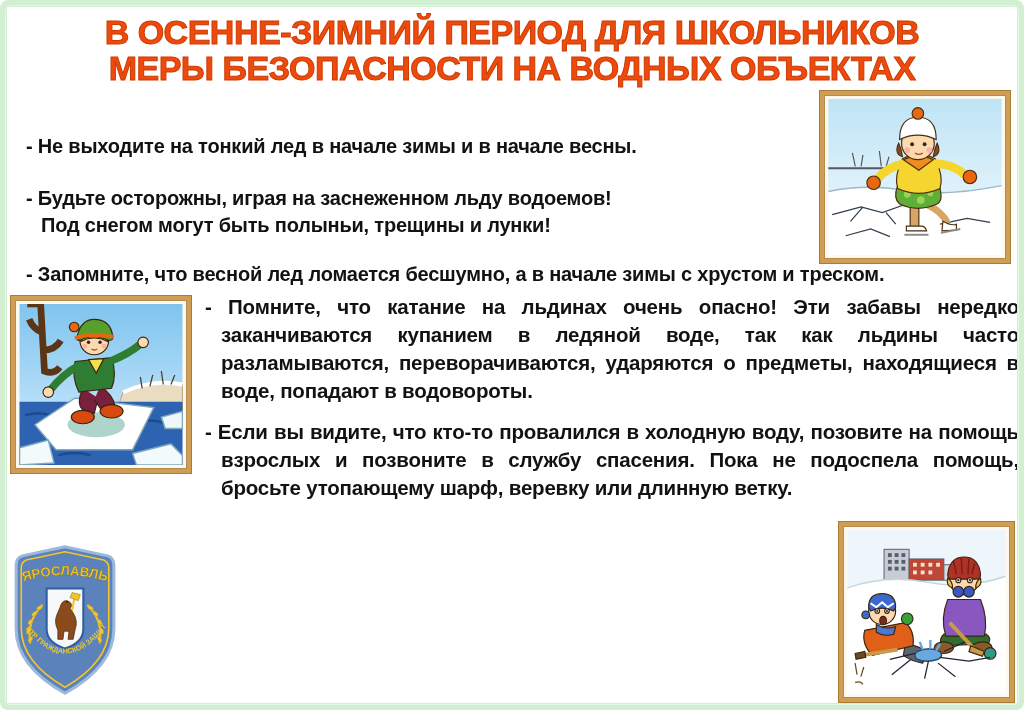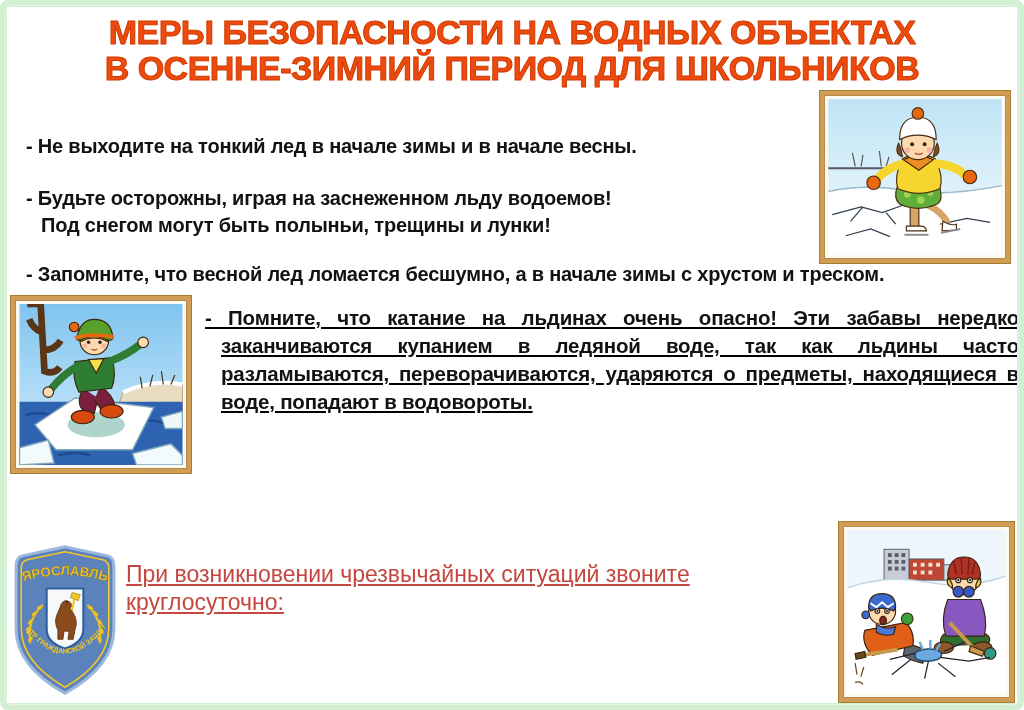--- a/index.html
+++ b/index.html
@@ -24,21 +24,21 @@
   .bullet{
     position:absolute;left:26px;width:992px;
     font-weight:bold;font-size:20px;line-height:27px;color:#121212;
     letter-spacing:-0.2px;white-space:pre-line;
     padding-left:15px;text-indent:-15px;
   }
   .b1{top:133px;}
   .b2{top:185px;}
   .b3{top:261px;}
   .column{
-    position:absolute;left:205px;top:304px;width:814px;text-decoration:underline;
+    position:absolute;left:205px;top:293px;width:814px;
   }
   .para{
     font-weight:bold;font-size:20.5px;line-height:28px;color:#121212;
     letter-spacing:-0.2px;text-align:justify;
     padding-left:16px;text-indent:-16px;margin:0 0 13px 0;
   }
   .pic{
     position:absolute;box-sizing:border-box;background:#fdf9ef;
     border:4px solid #cf9d54;box-shadow:0 0 0 1px #a97c33, inset 0 0 0 1px #b8894a;
     padding:4px;
@@ -54,31 +54,32 @@
     font-size:23px;line-height:28px;color:#c5453f;font-weight:normal;
   }
   .emergency .head{text-decoration:underline;}
 </style>
 </head>
 <body>
 
 <div class="page">
 
   <div class="title">
+    <div>В ОСЕННЕ-ЗИМНИЙ ПЕРИОД ДЛЯ ШКОЛЬНИКОВ</div>
     <div>МЕРЫ БЕЗОПАСНОСТИ НА ВОДНЫХ ОБЪЕКТАХ</div>
-    <div>В ОСЕННЕ-ЗИМНИЙ ПЕРИОД ДЛЯ ШКОЛЬНИКОВ</div>
   </div>
 
   <div class="bullet b1">- Не выходите на тонкий лед в начале зимы и в начале весны.</div>
   <div class="bullet b2">- Будьте осторожны, играя на заснеженном льду водоемов!
 Под снегом могут быть полыньи, трещины и лунки!</div>
   <div class="bullet b3">- Запомните, что весной лед ломается бесшумно, а в начале зимы с хрустом и треском.</div>
 
   <div class="column">
     <p class="para">- Помните, что катание на льдинах очень опасно! Эти забавы нередко заканчиваются купанием в ледяной воде, так как льдины часто разламываются, переворачиваются, ударяются о предметы, находящиеся в воде, попадают в водовороты.</p>
+    <p class="para">- Если вы видите, что кто-то провалился в холодную воду, позовите на помощь взрослых и позвоните в службу спасения. Пока не подоспела помощь, бросьте утопающему шарф, веревку или длинную ветку.</p>
   </div>
 
   <div class="pic pic-skater">
     <svg viewBox="0 0 180 162">
       <defs>
         <linearGradient id="sky1" x1="0" y1="0" x2="0" y2="1">
           <stop offset="0" stop-color="#bfe4f5"></stop>
             <stop offset="1" stop-color="#f4fbff"></stop>
         </linearGradient>
       </defs>
@@ -200,21 +201,20 @@
         <ellipse cx="86" cy="69" rx="3" ry="1.8" transform="rotate(40 86 69)"></ellipse>
         <ellipse cx="81" cy="63" rx="3" ry="1.8" transform="rotate(25 81 63)"></ellipse>
       </g>
       <text font-family="Liberation Sans, DejaVu Sans, sans-serif" font-size="7" font-weight="bold" fill="#f2c629">
         <textPath href="#arcB" xlink:href="#arcB" startOffset="50%" text-anchor="middle">ЦЕНТР ГРАЖДАНСКОЙ ЗАЩИТЫ</textPath>
       </text>
     </svg>
   </div>
 
   <div class="emergency">
-    <div class="head">При возникновении чрезвычайных ситуаций звоните круглосуточно:</div>
   </div>
 
   <div class="pic pic-hockey">
     <svg viewBox="0 0 164 170">
       <rect width="164" height="170" fill="#fbfdff"></rect>
       <rect width="164" height="60" fill="#eef6fc"></rect>
       <g stroke="#55606e" stroke-width="1">
         <rect x="38" y="20" width="26" height="32" fill="#c9ccd4"></rect>
         <g fill="#55606e" stroke="none">
           <rect x="42" y="24" width="4" height="4"></rect>

